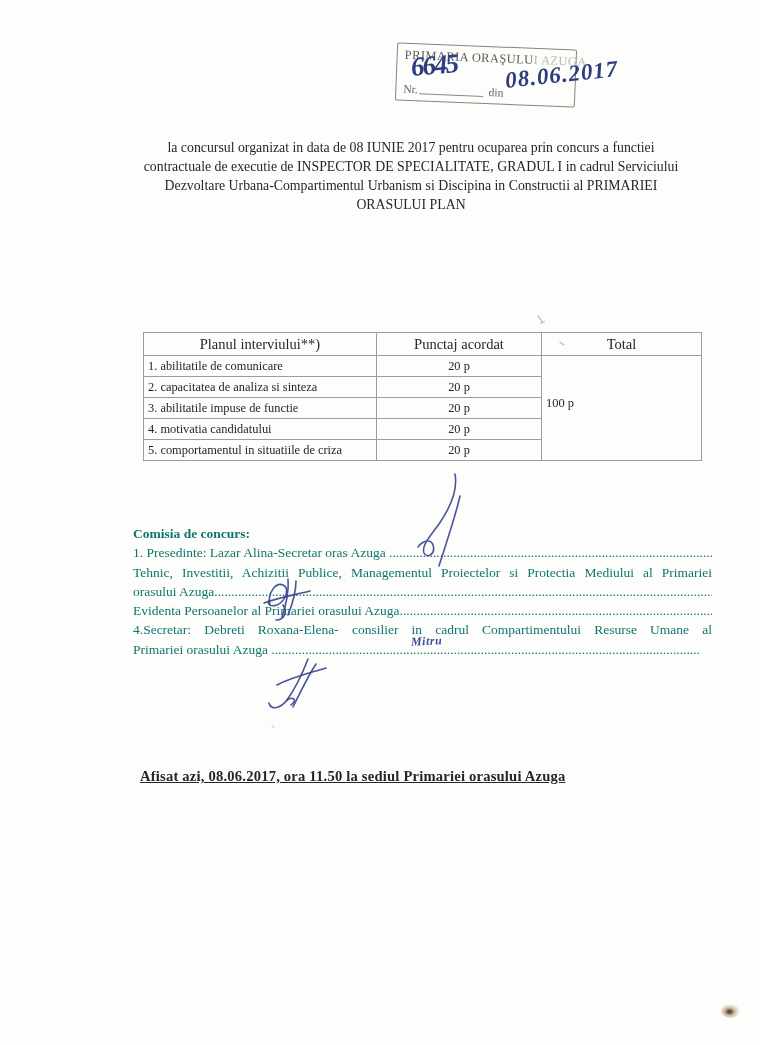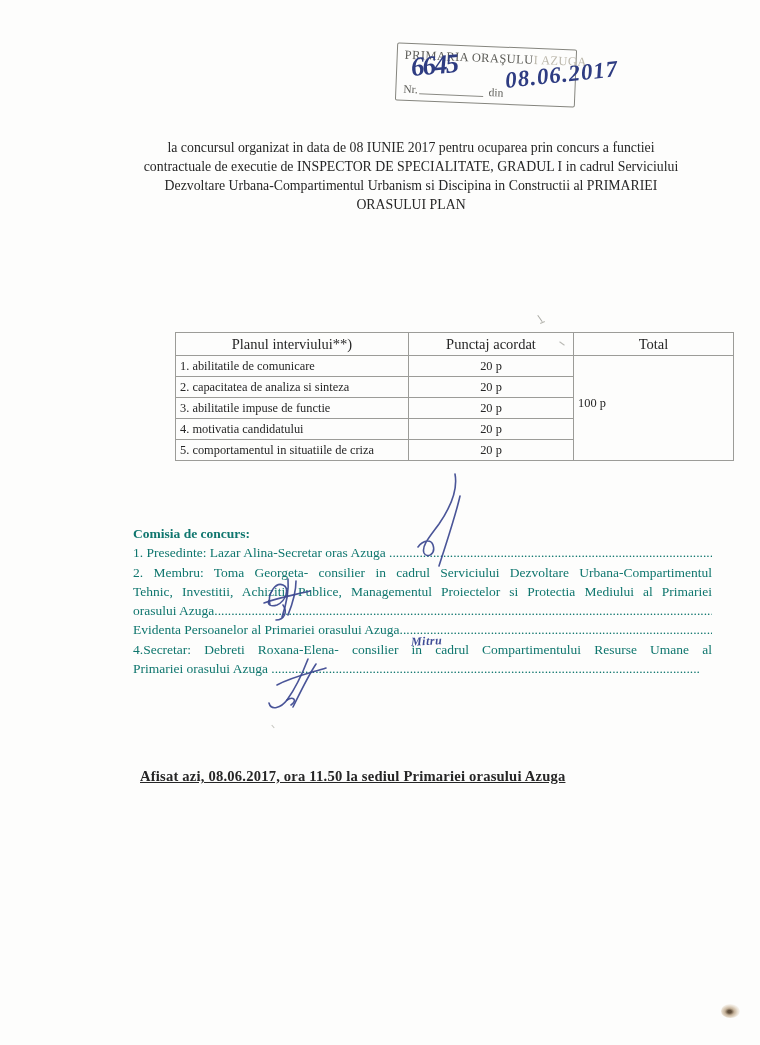--- a/index.html
+++ b/index.html
@@ -21,21 +21,21 @@
   .stamp-nrrow{position:absolute;left:7px;bottom:5px;display:flex;align-items:flex-end;font-size:11.5px;}
   .stamp-underline{width:64px;height:11px;border-bottom:1.2px solid #8a8a84;margin:0 5px 1px 2px;}
   .hw{position:absolute;color:#2e3c82;font-style:italic;font-weight:bold;line-height:1;}
   .hw-nr{left:411px;top:52px;font-size:27px;letter-spacing:-2px;transform:rotate(-5deg);}
   .hw-date{left:505px;top:63px;font-size:23px;letter-spacing:1px;transform:rotate(-6deg);}
   
   .title-block{position:absolute;left:105px;top:138px;width:612px;text-align:center;}
   .title-heading{font-size:15px;font-weight:bold;letter-spacing:.3px;line-height:19px;margin:0;}
   .title-line{font-size:13.8px;line-height:19px;}
   
-  .plan-table{position:absolute;left:143px;top:332px;border-collapse:collapse;table-layout:fixed;margin-left:32px;}
+  .plan-table{position:absolute;left:143px;top:332px;border-collapse:collapse;table-layout:fixed;}
   .plan-table td{border:1px solid #9c9c98;padding:0 4px;overflow:hidden;white-space:nowrap;}
   .plan-table .hdr td{height:22px;text-align:center;font-size:14.5px;}
   .plan-table .row td{height:20px;font-size:12.4px;}
   .plan-table .pts{text-align:center;}
   .plan-table .total-cell{text-align:left;vertical-align:middle;font-size:14px;padding-bottom:10px;}
   
   .commission{position:absolute;left:133px;top:524px;width:579px;
     font-size:13.5px;line-height:19.3px;color:#0f766e;}
   .commission .line{height:19.3px;}
   .commission .j{text-align:justify;text-align-last:justify;}
@@ -116,21 +116,20 @@
   <tr class="row">
     <td>5. comportamentul in situatiile de criza</td>
     <td class="pts">20 p</td>
   </tr>
 </tbody>
   </table>
 
 <div class="commission">
   <div class="line bold">Comisia de concurs:</div>
   <div class="line dots">1. Presedinte: Lazar Alina-Secretar oras Azuga ...........................................................................................................</div>
-  <div class="line j">2. Membru: Toma Georgeta- consilier in cadrul Serviciului Dezvoltare Urbana-Compartimentul</div>
   <div class="line j">Tehnic, Investitii, Achizitii Publice, Managementul Proiectelor si Protectia Mediului al Primariei</div>
   <div class="line dots">orasului Azuga.........................................................................................................................................................</div>
   <div class="line dots">Evidenta Persoanelor al Primariei orasului Azuga...............................................................................................</div>
   <div class="line j">4.Secretar: Debreti Roxana-Elena- consilier in cadrul Compartimentului Resurse Umane al</div>
   <div class="line dots">Primariei orasului Azuga ...............................................................................................................................</div>
 </div>
 
 <svg class="sig" style="left:403px;top:470px" width="70" height="100" viewBox="0 0 70 100">
   <path d="M52 4 C55 20 47 38 36 54 C28 65 18 76 21 83 C24 89 33 84 30 75 C28 69 20 70 15 77"></path>
   <path d="M57 26 C53 44 45 68 36 96"></path>

